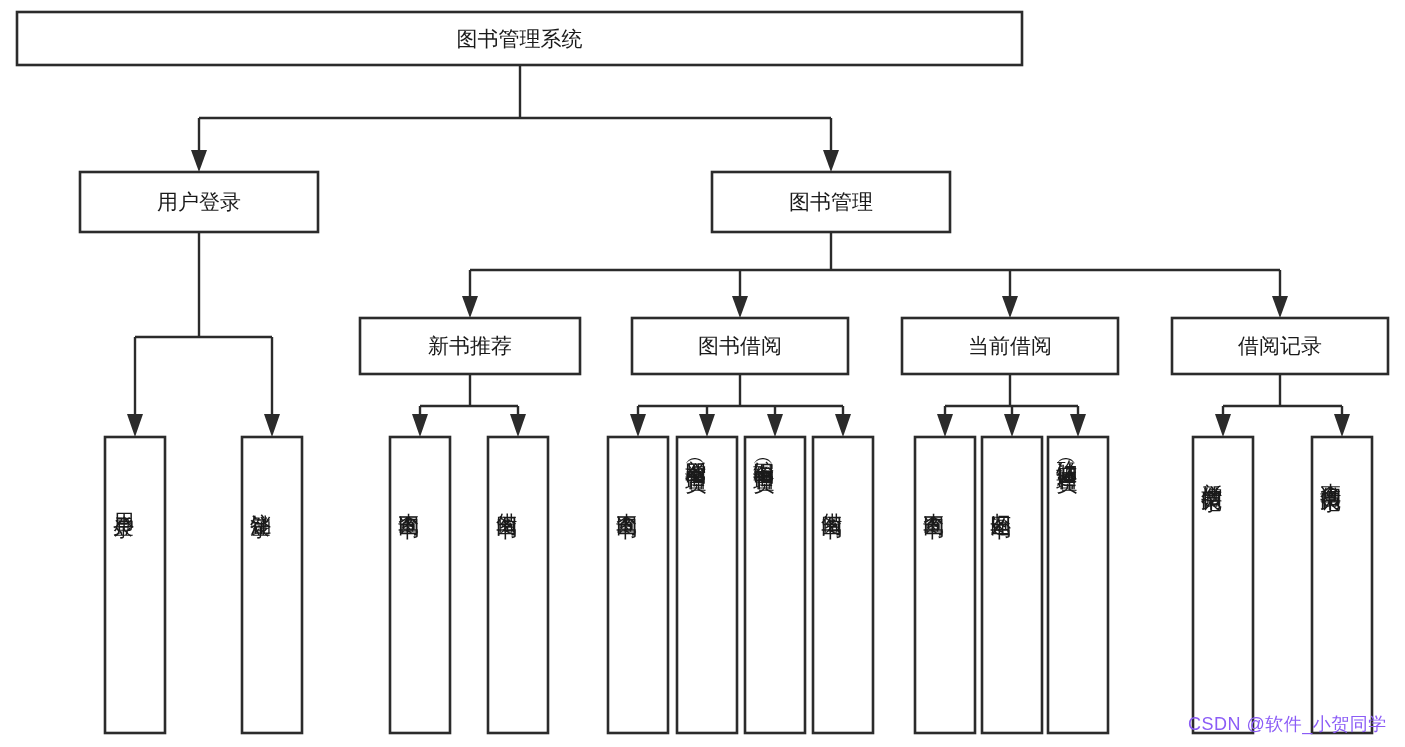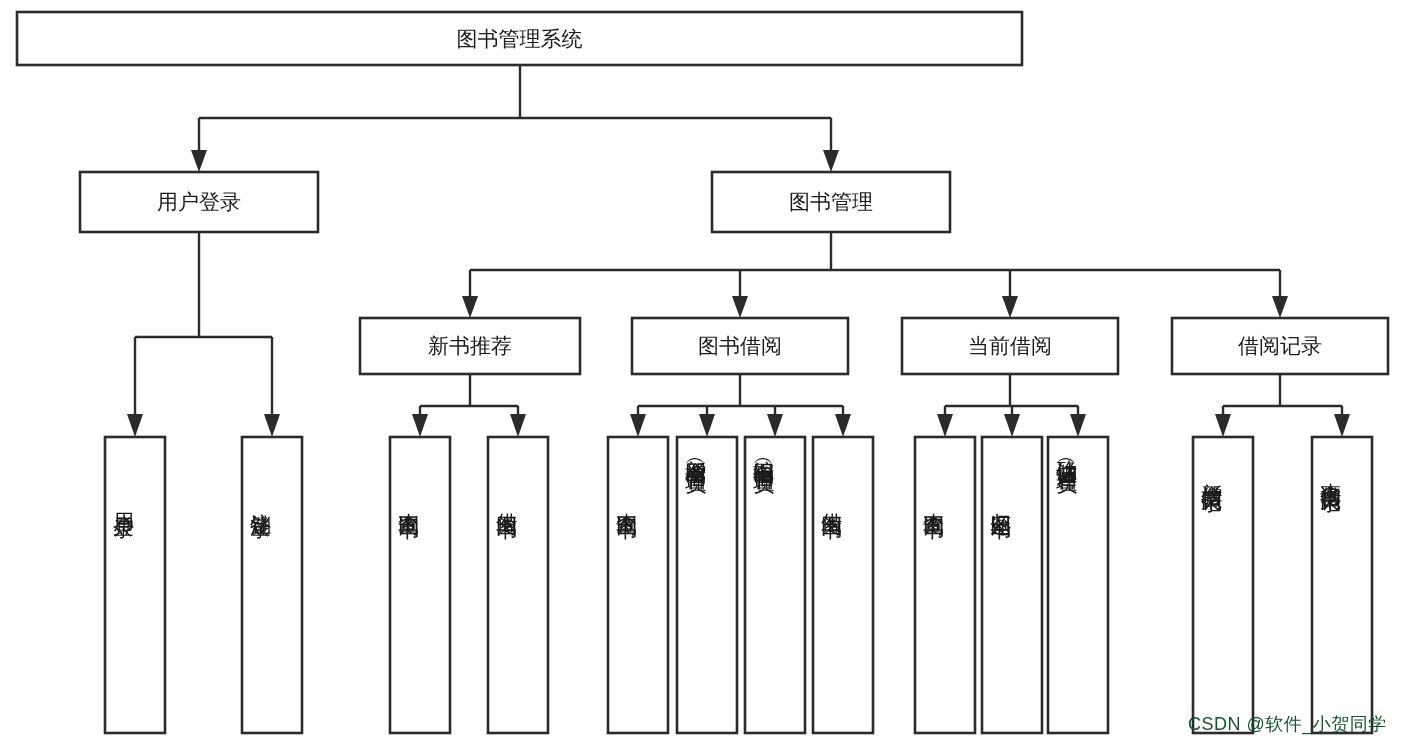--- a/index.html
+++ b/index.html
@@ -65,21 +65,21 @@
     white-space: nowrap;
     text-align: left;
     pointer-events: none;
   }
   .watermark {
     position: absolute;
     left: 1188px;
     top: 712px;
     font-family: "Liberation Sans", "DejaVu Sans", sans-serif;
     font-size: 18px;
-    color: #14532d;
+    color: #8b5cf6;
     white-space: nowrap;
     letter-spacing: 0.5px;
   }
 </style>
 </head>
 <body>
 
 <div id="diagram-root">
   <svg class="flow" viewBox="0 0 1405 747" xmlns="http://www.w3.org/2000/svg">
 

